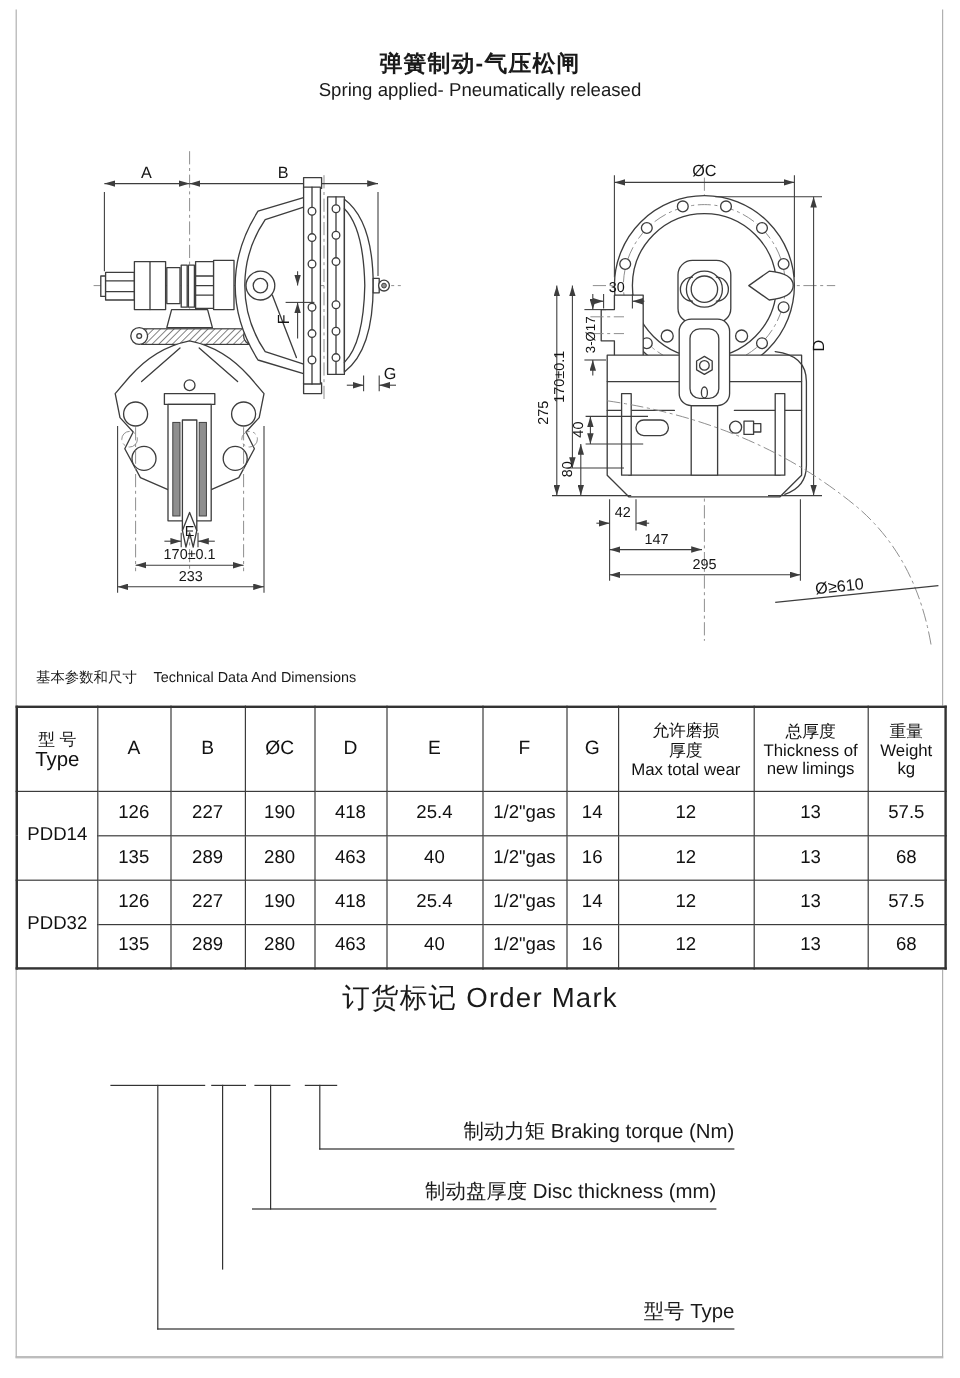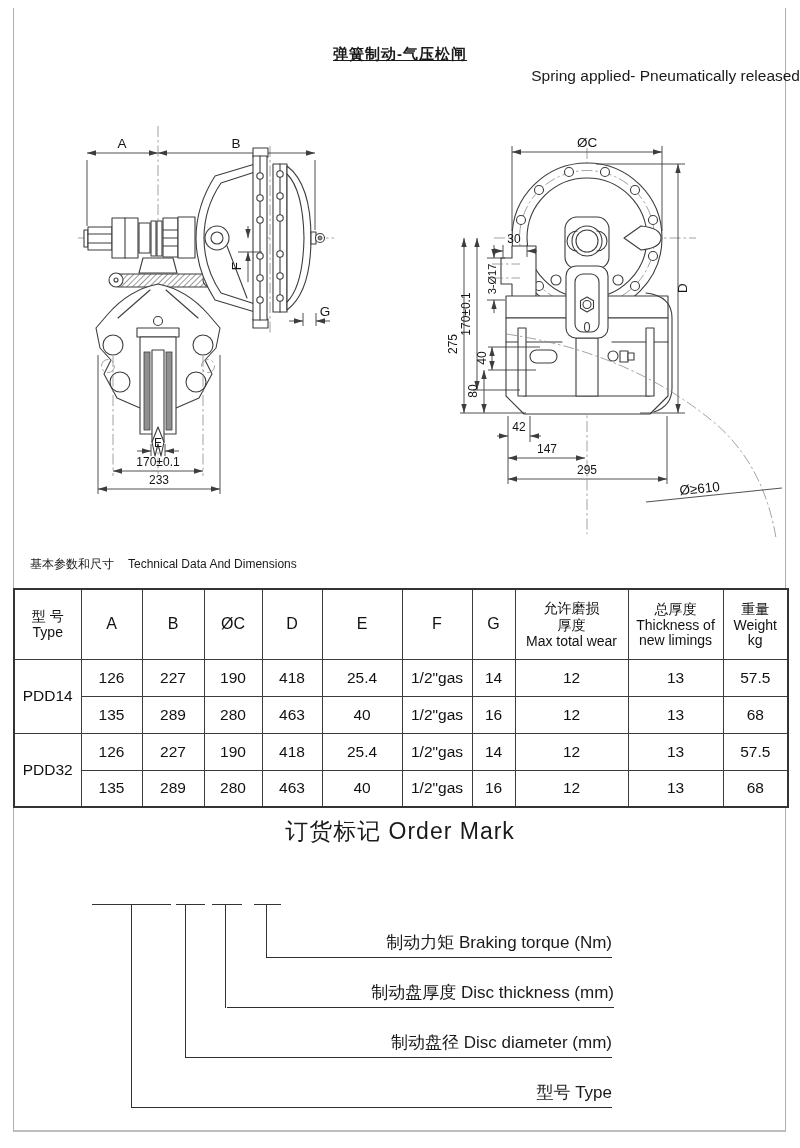--- a/index.html
+++ b/index.html
@@ -2,22 +2,22 @@
 <html><head>
 <meta charset="utf-8">
 <style>
   html,body{margin:0;padding:0;background:#fff;}
   .page{position:relative;width:800px;height:1148px;background:#fff;overflow:hidden;
         font-family:"Liberation Sans","DejaVu Sans",sans-serif;color:#1a1a1a;}
   .frame{position:absolute;left:13px;top:8px;width:771px;height:1122px;
          border-left:1.5px solid #b0b0b0;border-right:1.5px solid #b0b0b0;
          border-bottom:2px solid #bdbdbd;}
   .title-block{position:absolute;left:0;top:42px;width:800px;text-align:center;}
-  .title-zh{font-size:15px;font-weight:600;letter-spacing:1px;line-height:23px;text-decoration:underline;}
-  .title-en{font-size:15.5px;line-height:21px;text-align:right;}
+  .title-zh{font-size:19px;font-weight:600;letter-spacing:1px;line-height:23px;}
+  .title-en{font-size:15.5px;line-height:21px;}
 
   svg.drawings{position:absolute;left:0;top:0;width:800px;height:1148px;}
   svg .ln{stroke:#3d3d3d;stroke-width:1.1;fill:none;stroke-linejoin:round;stroke-linecap:round;}
   svg .fw{stroke:#3d3d3d;stroke-width:1.1;fill:#ffffff;stroke-linejoin:round;}
   svg .fg{stroke:#3d3d3d;stroke-width:.8;fill:#8f8f8f;}
   svg .cl{stroke:#8a8a8a;stroke-width:.8;fill:none;stroke-dasharray:11 3 2.5 3;}
   svg .dim{stroke:#3d3d3d;stroke-width:.9;fill:none;}
   svg text.dt{font:12px "Liberation Sans",sans-serif;fill:#151515;text-anchor:middle;}
   svg text.dtl{font:13.5px "Liberation Sans",sans-serif;fill:#151515;text-anchor:middle;}
 
@@ -297,21 +297,21 @@
         <col style="width:70px">
         <col style="width:43px">
       <col style="width:113px">
         <col style="width:95px">
         <col style="width:65px">
     </colgroup>
     <tbody>
         <tr class="hdr">
       <th>
         <div class="h-zh">型 号</div>
-        <div class="h-en" style="font-size:14px">Type</div>
+        <div class="h-en" style="font-size:17px">Type</div>
       </th>
       <th class="h-letter">A</th>
       <th class="h-letter">B</th>
       <th class="h-letter">ØC</th>
       <th class="h-letter">D</th>
       <th class="h-letter">E</th>
       <th class="h-letter">F</th>
       <th class="h-letter">G</th>
       <th>
         <div class="h-zh">允许磨损</div>
@@ -389,16 +389,15 @@
     <div class="om-seg" style="left:176px;top:904px;width:29px"></div>
     <div class="om-seg" style="left:212px;top:904px;width:30px"></div>
     <div class="om-seg" style="left:254px;top:904px;width:27px"></div>
     <div class="om-vert" style="left:131px;top:904px;height:204px"></div>
     <div class="om-vert" style="left:185px;top:904px;height:154px"></div>
     <div class="om-vert" style="left:225px;top:904px;height:104px"></div>
     <div class="om-vert" style="left:266px;top:904px;height:54px"></div>
   </div>
 
   <div class="om-label" style="left:266px;top:930px;width:346px;padding-left:46px">制动力矩 Braking torque (Nm)</div>
-  <div class="om-label" style="left:227px;top:980px;width:387px;padding-left:82px">制动盘厚度  Disc thickness (mm)</div>
-  <div class="om-label" style="left:185px;top:1030px;width:427px;padding-left:127px">制动盘径  Disc diameter (mm)</div>
+  <div class="om-label" style="left:210px;top:980px;width:387px;padding-left:82px">制动盘厚度  Disc thickness (mm)</div>
   <div class="om-label" style="left:131px;top:1080px;width:481px;padding-left:181px">型号 Type</div>
 </div>
 
 </body></html>

